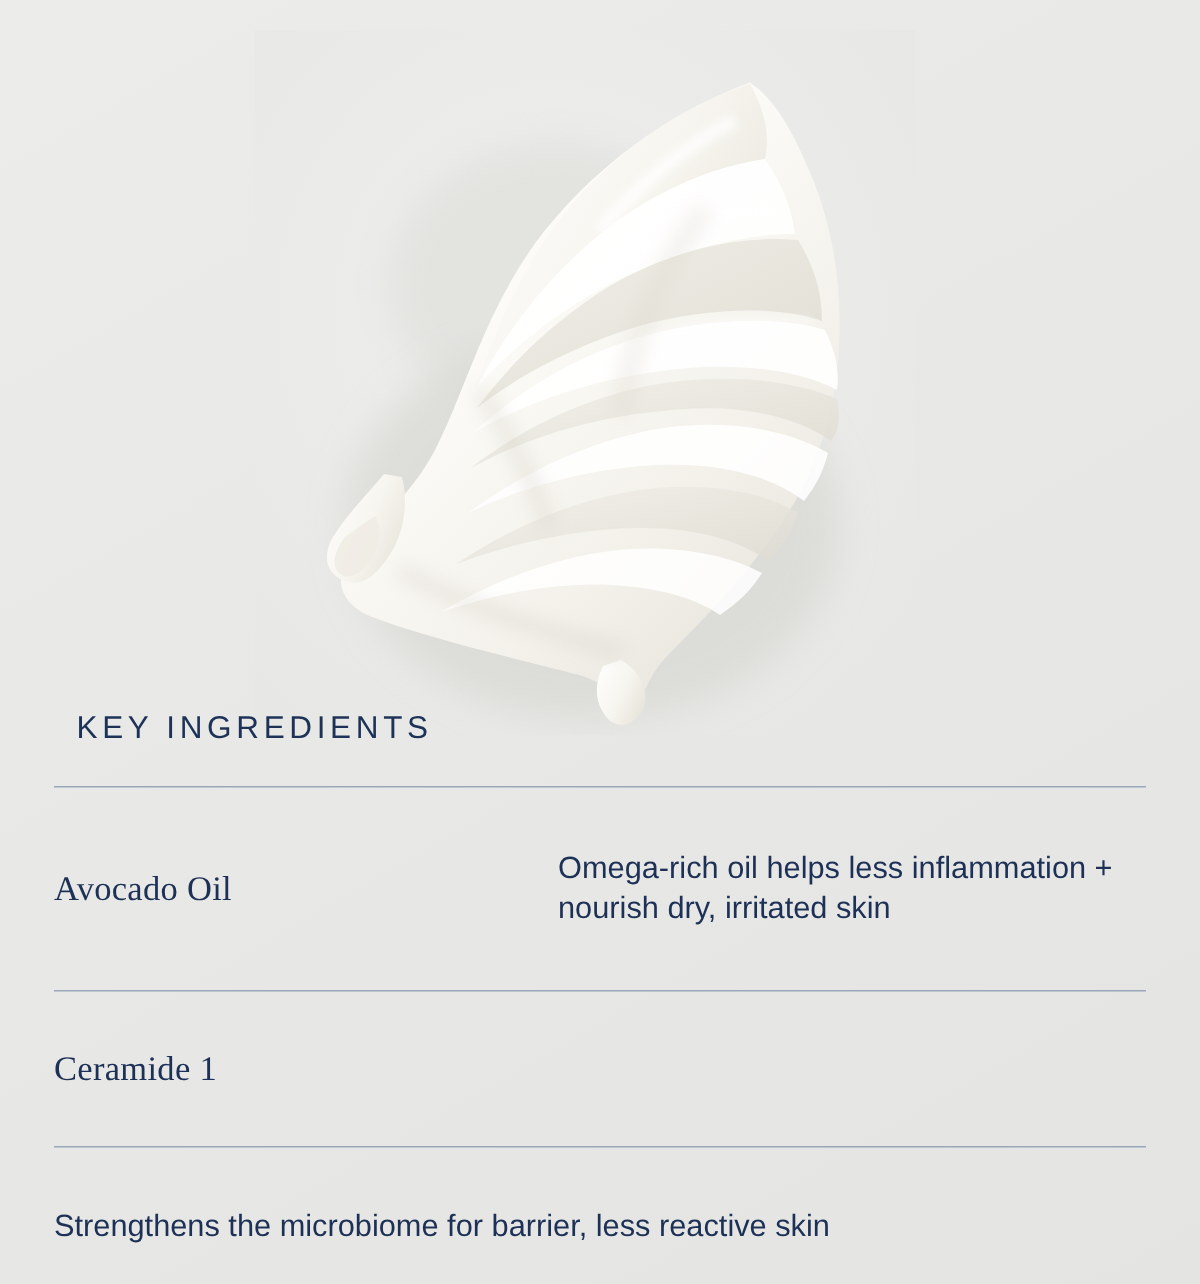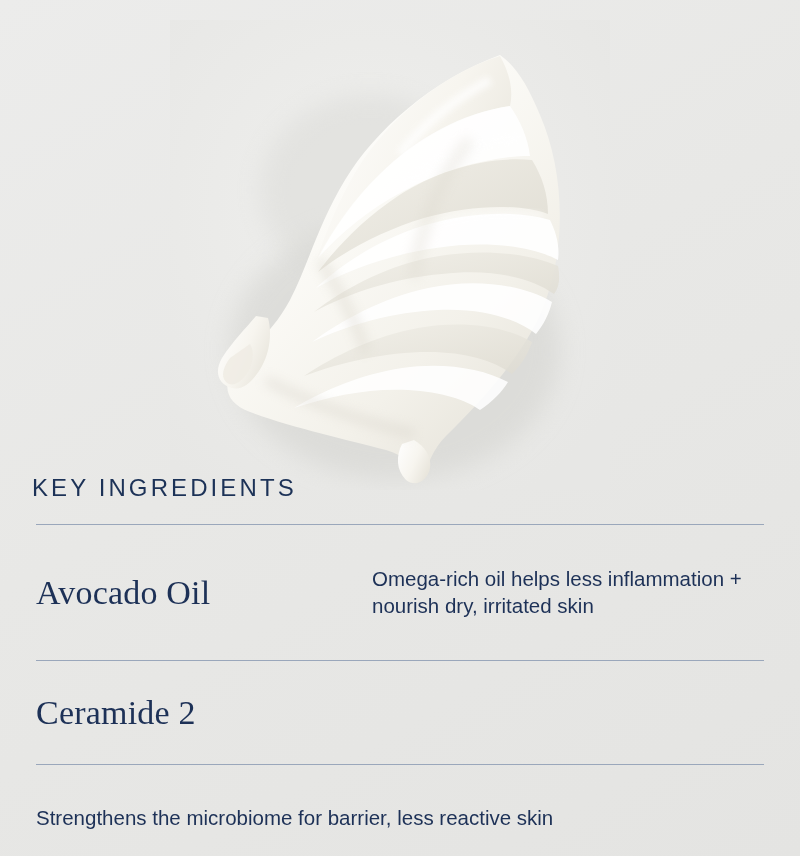--- a/index.html
+++ b/index.html
@@ -35,23 +35,23 @@
     position: absolute;
     left: 170px;
     top: 20px;
     width: 440px;
     height: 470px;
   }
 
   
   .kicker {
     position: absolute;
-    left: 32px;
+    left: 51px;
     top: 474px;
-    font-size: 24px;
+    font-size: 21px;
     letter-spacing: 3.1px;
     color: #1c3257;
     font-family: "Liberation Sans", sans-serif;
     font-weight: 400;
   }
 
   
   .ing-table {
     position: absolute;
     left: 36px;
@@ -65,21 +65,21 @@
     min-height: 96px;
     box-sizing: border-box;
   }
   .ing-row.last {
     border-bottom: 1px solid #9aa7bb;
   }
   .ing-name {
     width: 336px;
     flex: 0 0 336px;
     font-family: "Liberation Serif", serif;
-    font-size: 34px;
+    font-size: 23px;
     color: #1d3157;
     letter-spacing: 0.2px;
     line-height: 1.1;
     padding-right: 10px;
     box-sizing: border-box;
   }
   .ing-desc {
     flex: 1 1 auto;
     font-family: "Liberation Sans", sans-serif;
     font-size: 20.5px;
@@ -195,21 +195,21 @@
   <div class="kicker">KEY INGREDIENTS</div>
 
   <div class="ing-table">
 
     <div class="ing-row row-1">
       <div class="ing-name">Avocado Oil</div>
       <div class="ing-desc">Omega-rich oil helps less inflammation + nourish dry, irritated skin</div>
     </div>
 
     <div class="ing-row row-2">
-      <div class="ing-name">Ceramide 2</div>
+      <div class="ing-name">Ceramide 1</div>
     </div>
 
     <div class="ing-row row-3 last">
       <div class="ing-desc">Strengthens the microbiome for barrier, less reactive skin</div>
     </div>
 
   </div>
 </div>
 
 </body></html>

